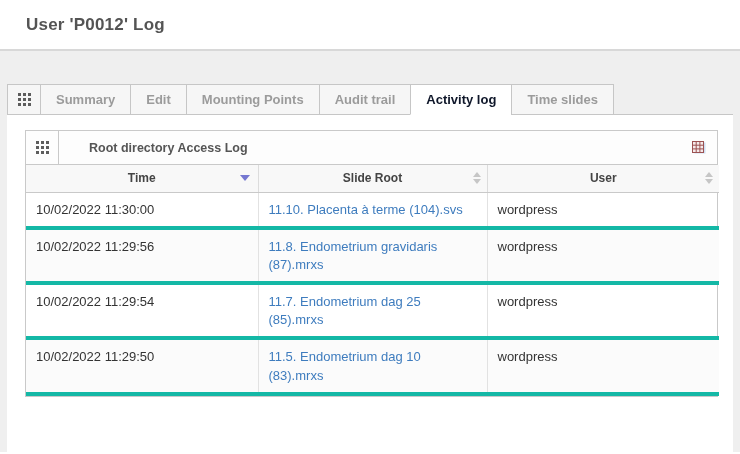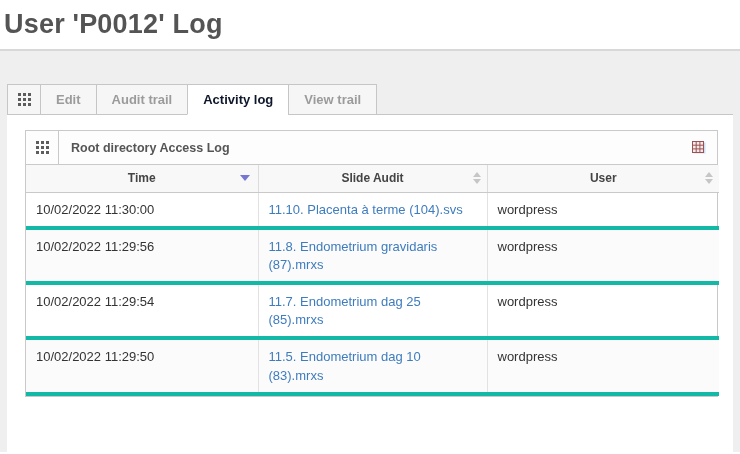--- a/index.html
+++ b/index.html
@@ -2,21 +2,21 @@
 <html><head>
 <meta charset="utf-8">
 <style>
   * { margin:0; padding:0; box-sizing:border-box; }
   html,body { background:#fff; }
   body { font-family:"Liberation Sans", sans-serif; }
   .screen { position:relative; width:740px; height:454px; overflow:hidden; background:#fff; }
 
   
   .page-header { height:51px; background:#fff; border-bottom:2px solid #d8d8d8; display:flex; align-items:center; }
-  .page-title { font-size:27px; color:#545454; padding-left:4px; letter-spacing:.2px; }
+  .page-title { font-size:17px; color:#545454; padding-left:26px; letter-spacing:.2px; }
 
   
   .page-body { background:#efefef; height:401px; display:flex; flex-direction:column; }
 
   
   .tabs { display:flex; align-items:stretch; margin:33px 7px -1px 7px; position:relative; z-index:2; }
   .tab, .tab-grid-cell {
     border:1px solid #c6c6c6; background:#f6f6f6; margin-left:-1px;
     display:flex; align-items:center; justify-content:center;
   }
@@ -30,21 +30,21 @@
   .dots::before { content:""; position:absolute; top:0; left:0; width:3px; height:3px; background:#5d5d5d;
     box-shadow:5px 0 0 #5d5d5d,10px 0 0 #5d5d5d,0 5px 0 #5d5d5d,5px 5px 0 #5d5d5d,10px 5px 0 #5d5d5d,0 10px 0 #5d5d5d,5px 10px 0 #5d5d5d,10px 10px 0 #5d5d5d; }
 
   
   .panel { background:#fff; margin:0 7px; border-top:1px solid #c6c6c6; flex:1; padding:15px 15px 0 18px; }
 
   
   .table-box { width:693px; border:1px solid #c9c9c9; background:#fff; }
   .table-bar { display:flex; align-items:center; height:34px; border-bottom:1px solid #c9c9c9; background:#fdfdfd; }
   .bar-grid-cell { width:33px; align-self:stretch; border-right:1px solid #c9c9c9; display:flex; align-items:center; justify-content:center; cursor:pointer; }
-  .bar-title { margin-left:12px; font-size:12.5px; font-weight:bold; color:#555; flex:1; }
+  .bar-title { margin-left:30px; font-size:12.5px; font-weight:bold; color:#555; flex:1; }
   .bar-table-icon { margin-right:10px; display:flex; align-items:center; cursor:pointer; }
 
   table { width:100%; border-collapse:collapse; table-layout:fixed; font-size:13px; }
   col.c-time { width:232px; } col.c-slide { width:229px; } col.c-user { width:232px; }
   thead th { height:27px; background:#f8f8f8; border-bottom:1px solid #c9c9c9; border-left:1px solid #dcdcdc;
     font-size:12px; font-weight:bold; color:#444; text-align:center; position:relative; cursor:pointer; }
   thead th:first-child { border-left:none; }
   tbody td { border-bottom:4px solid #14b8a6; border-left:1px solid #e2e2e2; padding:8px 10px 7px 10px;
     color:#333; vertical-align:top; line-height:1.4; }
   tbody td:first-child { border-left:none; }
@@ -68,31 +68,37 @@
     <h1 class="page-title">User 'P0012' Log</h1>
   </div>
 
   <div class="page-body">
 
     <div class="tabs">
       <div class="tab-grid-cell">
         <span class="dots"></span>
       </div>
 
+    <div class="tab">
+          <span>Summary</span>
+        </div>
         <div class="tab">
           <span>Edit</span>
+        </div>
+        <div class="tab">
+          <span>Mounting Points</span>
         </div>
         <div class="tab">
           <span>Audit trail</span>
         </div>
         <div class="tab active">
           <span>Activity log</span>
         </div>
         <div class="tab">
-          <span>View trail</span>
+          <span>Time slides</span>
         </div>
       </div>
 
     <div class="panel">
       <div class="table-box">
 
         <div class="table-bar">
           <div class="bar-grid-cell">
             <span class="dots"></span>
           </div>
@@ -116,21 +122,21 @@
               <col class="c-user">
             </colgroup>
           <thead>
             <tr>
                 <th>
     <span class="th-label">Time</span>
     <span class="sort-desc"></span>
     
   </th>
                 <th>
-    <span class="th-label">Slide Audit</span>
+    <span class="th-label">Slide Root</span>
     
     <span class="sort-both">
                     <i class="tri-up"></i>
                     <i class="tri-down"></i>
                   </span>
   </th>
                 <th>
     <span class="th-label">User</span>
     
     <span class="sort-both">

